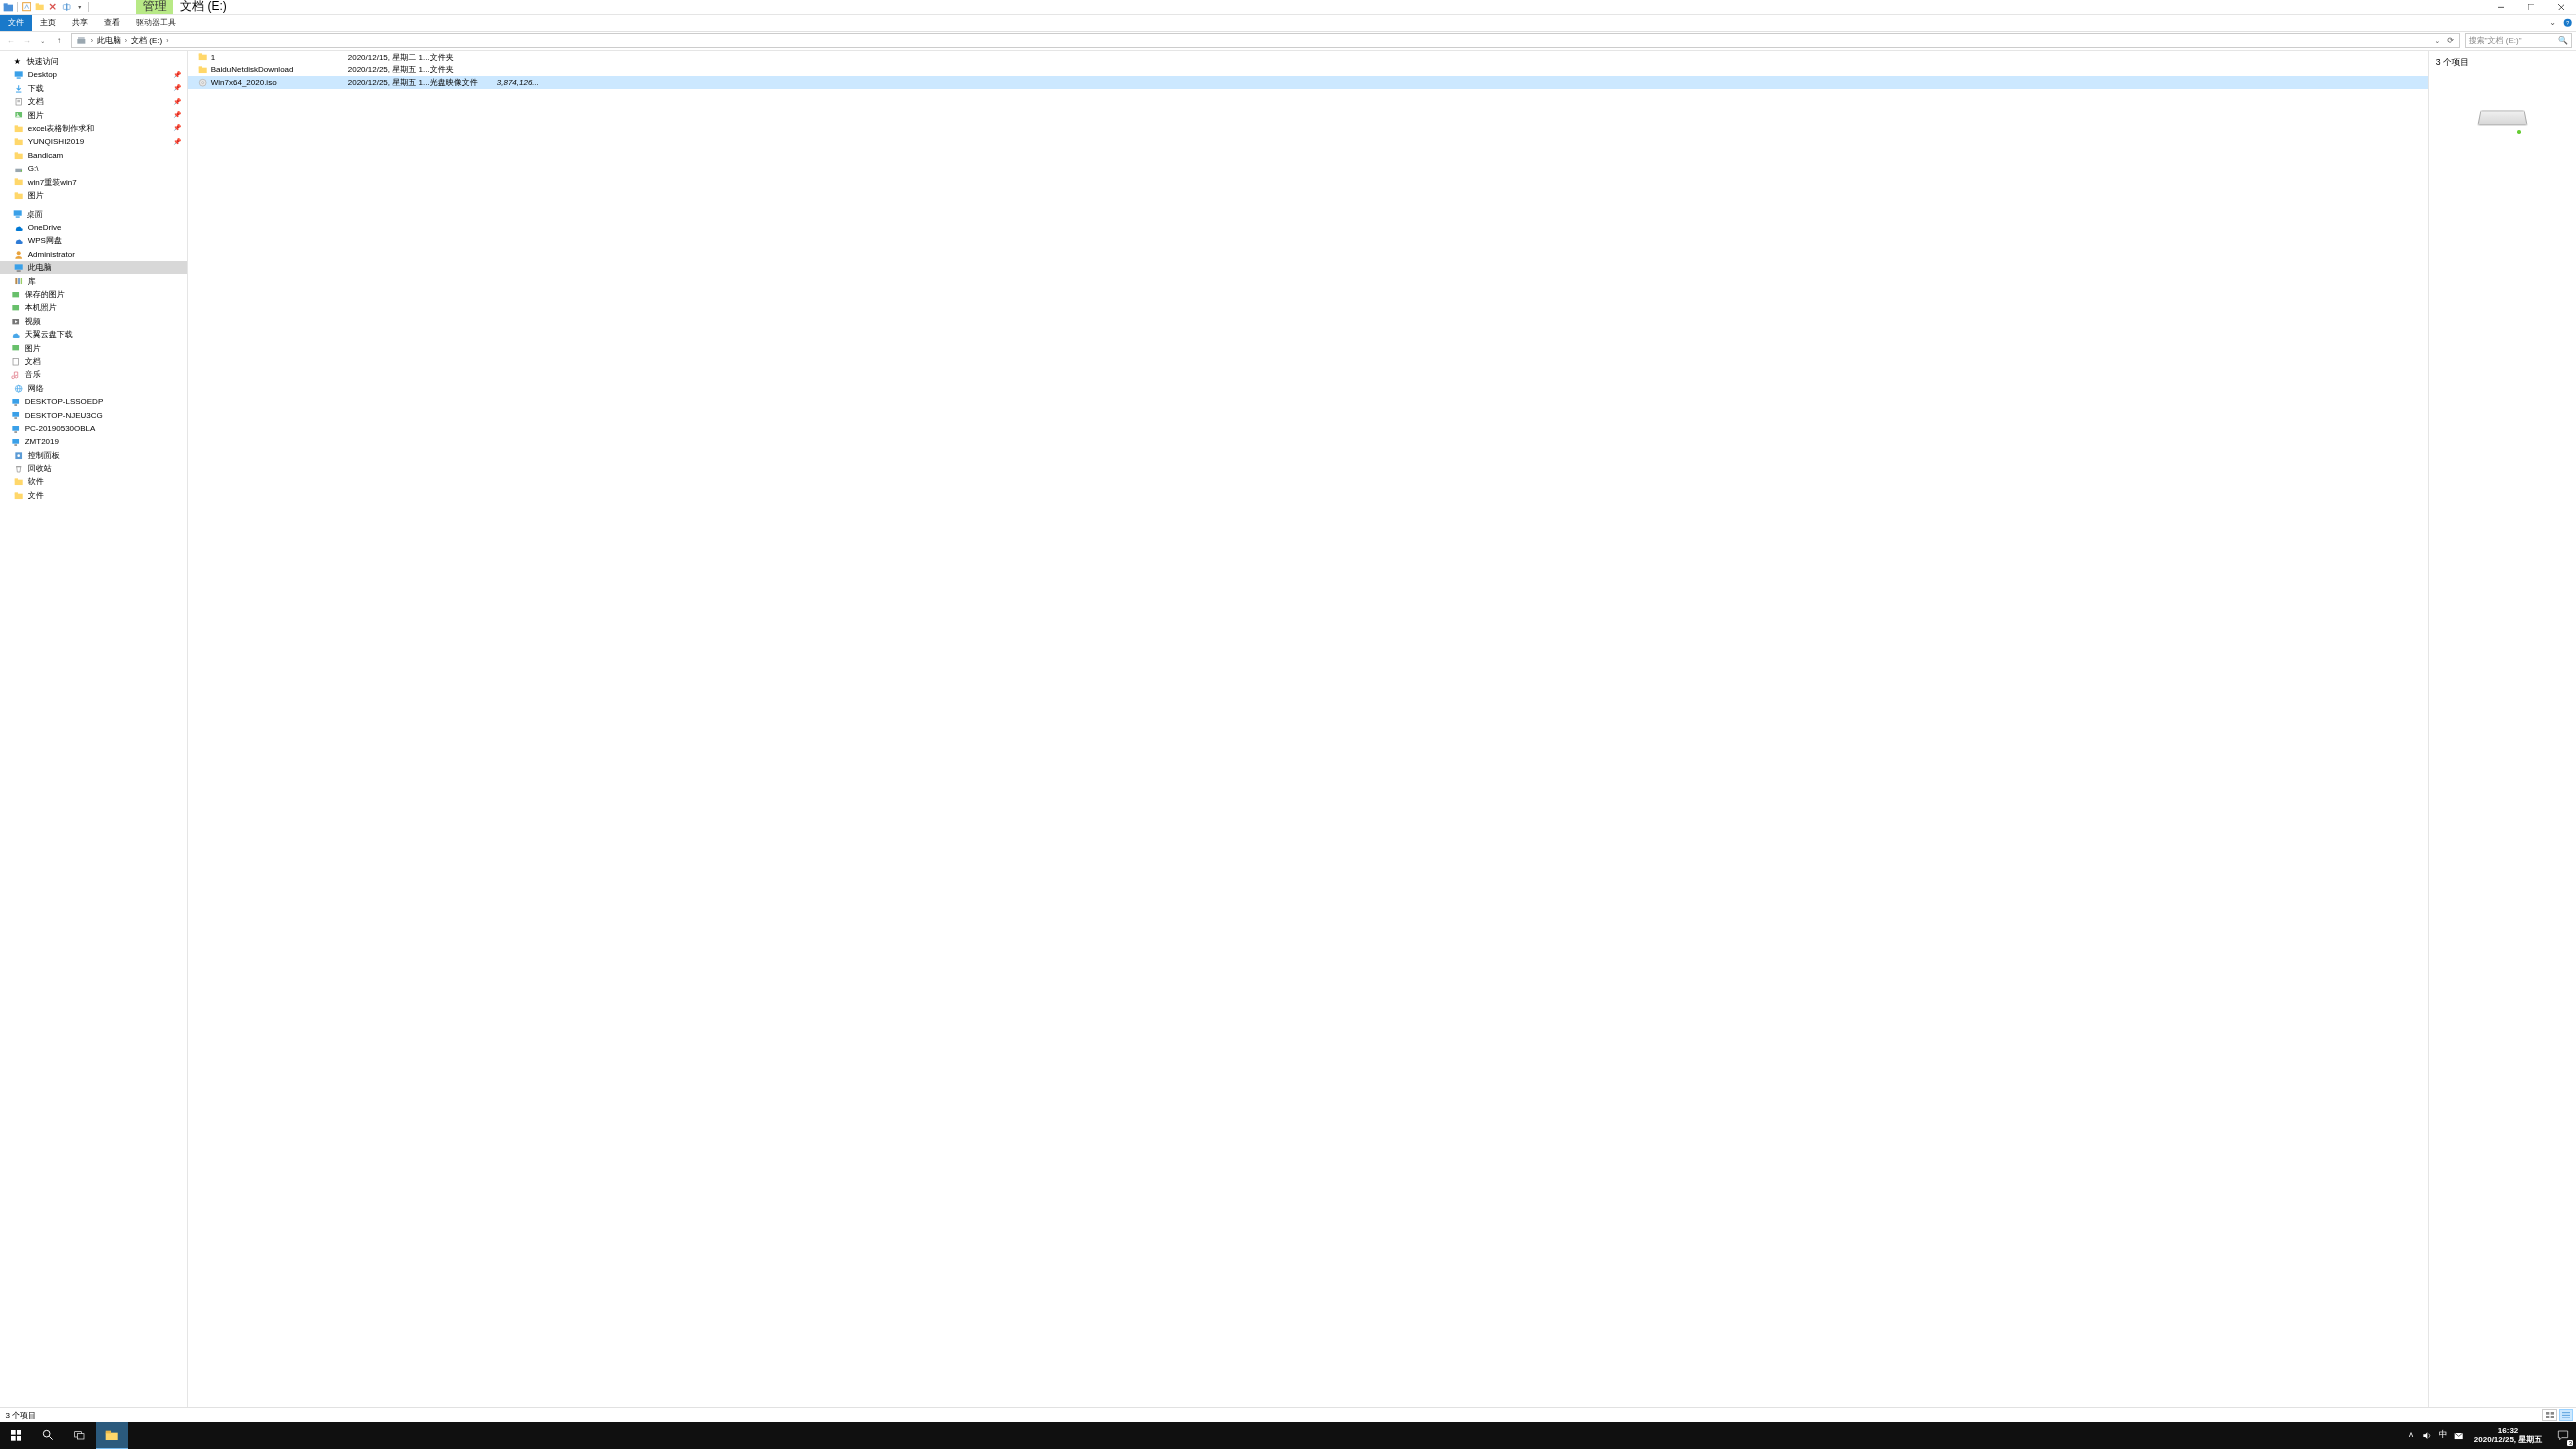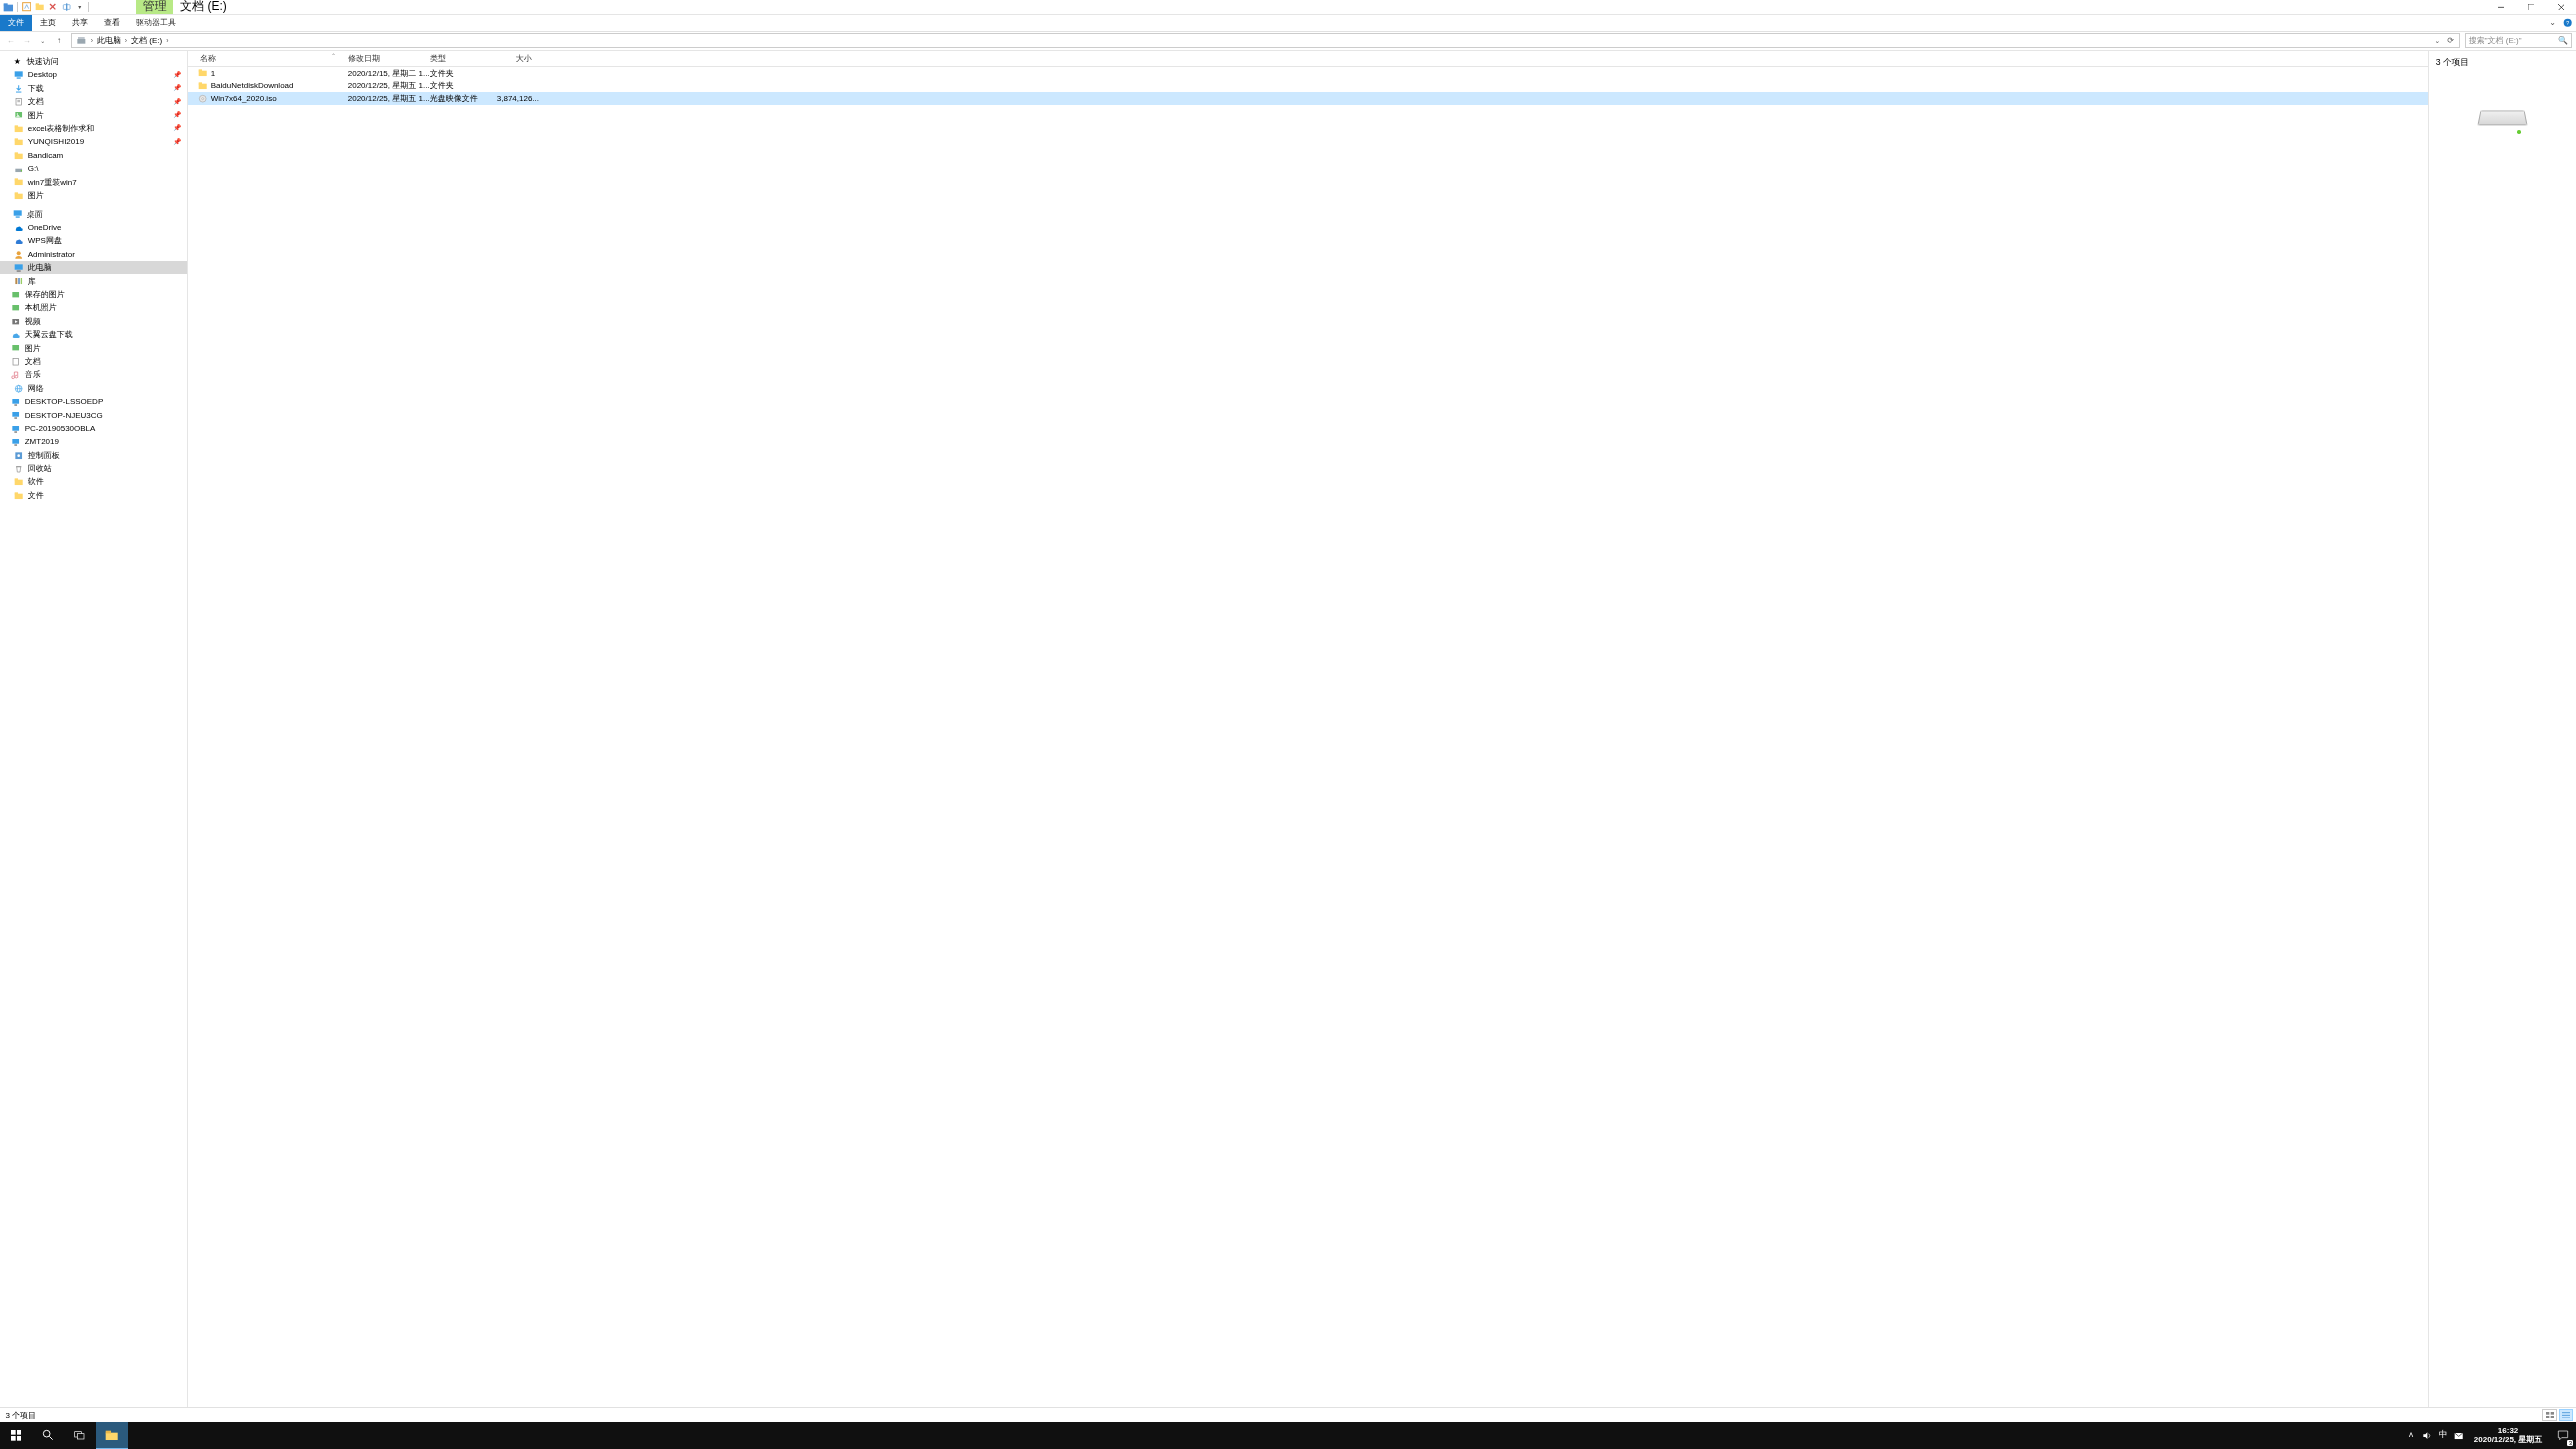--- a/index.html
+++ b/index.html
@@ -55,21 +55,21 @@
 .col-date { width: 82px; }
 .col-type { width: 67px; }
 .col-size { width: 40px; text-align: right; }
 .col .sort { margin-left: auto; color: #888; font-size: 6px; position: absolute; right: 9.4px; top: -0.7px; }
 .row { display: flex; height: 12.7px; align-items: center; padding-left: 9.4px; }
 .row.selected { background: #cce8ff; }
 .row .ico { width: 10.7px; height: 10.7px; margin-right: 2.7px; display: flex; align-items: center; justify-content: center; }
 .row .cell-name { width: 137px; }
 .row .cell-date { width: 82px; color: #000; }
 .row .cell-type { width: 67px; color: #000; }
-.row .cell-size { width: 40px; text-align: left; }
+.row .cell-size { width: 40px; text-align: left; font-style: italic; }
 
 
 .preview { width: 148px; border-left: 0.7px solid #e5e5e5; padding: 6.7px; }
 .preview-count { font-size: 8.7px; margin-bottom: 40px; }
 .preview-drive { width: 47px; height: 27px; margin: 13.4px auto; position: relative; }
 .drive-body { width: 47px; height: 17.4px; background: linear-gradient(#f0f0f0,#d8d8d8); border: 0.7px solid #aaa; border-radius: 1.3px; transform: perspective(67px) rotateX(30deg); }
 .drive-led { position: absolute; right: 5.4px; bottom: 2.7px; width: 3.4px; height: 3.4px; background: #6c3; border-radius: 50%; }
 
 
 .statusbar { height: 14.8px; border-top: 0.7px solid #e1e1e1; display: flex; align-items: center; padding: 0 5.4px; font-size: 8px; position: relative; }
@@ -488,29 +488,20 @@
           <svg width="9.4" height="9.4" viewBox="0 0 14 14">
             <rect x="1" y="4" width="12" height="8" fill="#ffd76a"></rect>
             <rect x="1" y="2" width="5" height="3" fill="#ffd76a"></rect>
           </svg>
         </span>
         <span>文件</span>
       </div>
   </div>
 
   <div class="filelist">
-    <div class="columns">
-      <div class="col col-name">
-          <span>名称</span>
-          <span class="sort">⌃</span>
-        </div>
-      <div class="col col-date">修改日期</div>
-      <div class="col col-type">类型</div>
-      <div class="col col-size">大小</div>
-    </div>
 
     <div class="row">
       <span class="ico">
           <svg width="9.4" height="9.4" viewBox="0 0 14 14">
             <rect x="1" y="4" width="12" height="8" fill="#ffd76a"></rect>
             <rect x="1" y="2" width="5" height="3" fill="#ffd76a"></rect>
           </svg>
         </span>
       <span class="cell-name">1</span>
       <span class="cell-date">2020/12/15, 星期二 1...</span>

